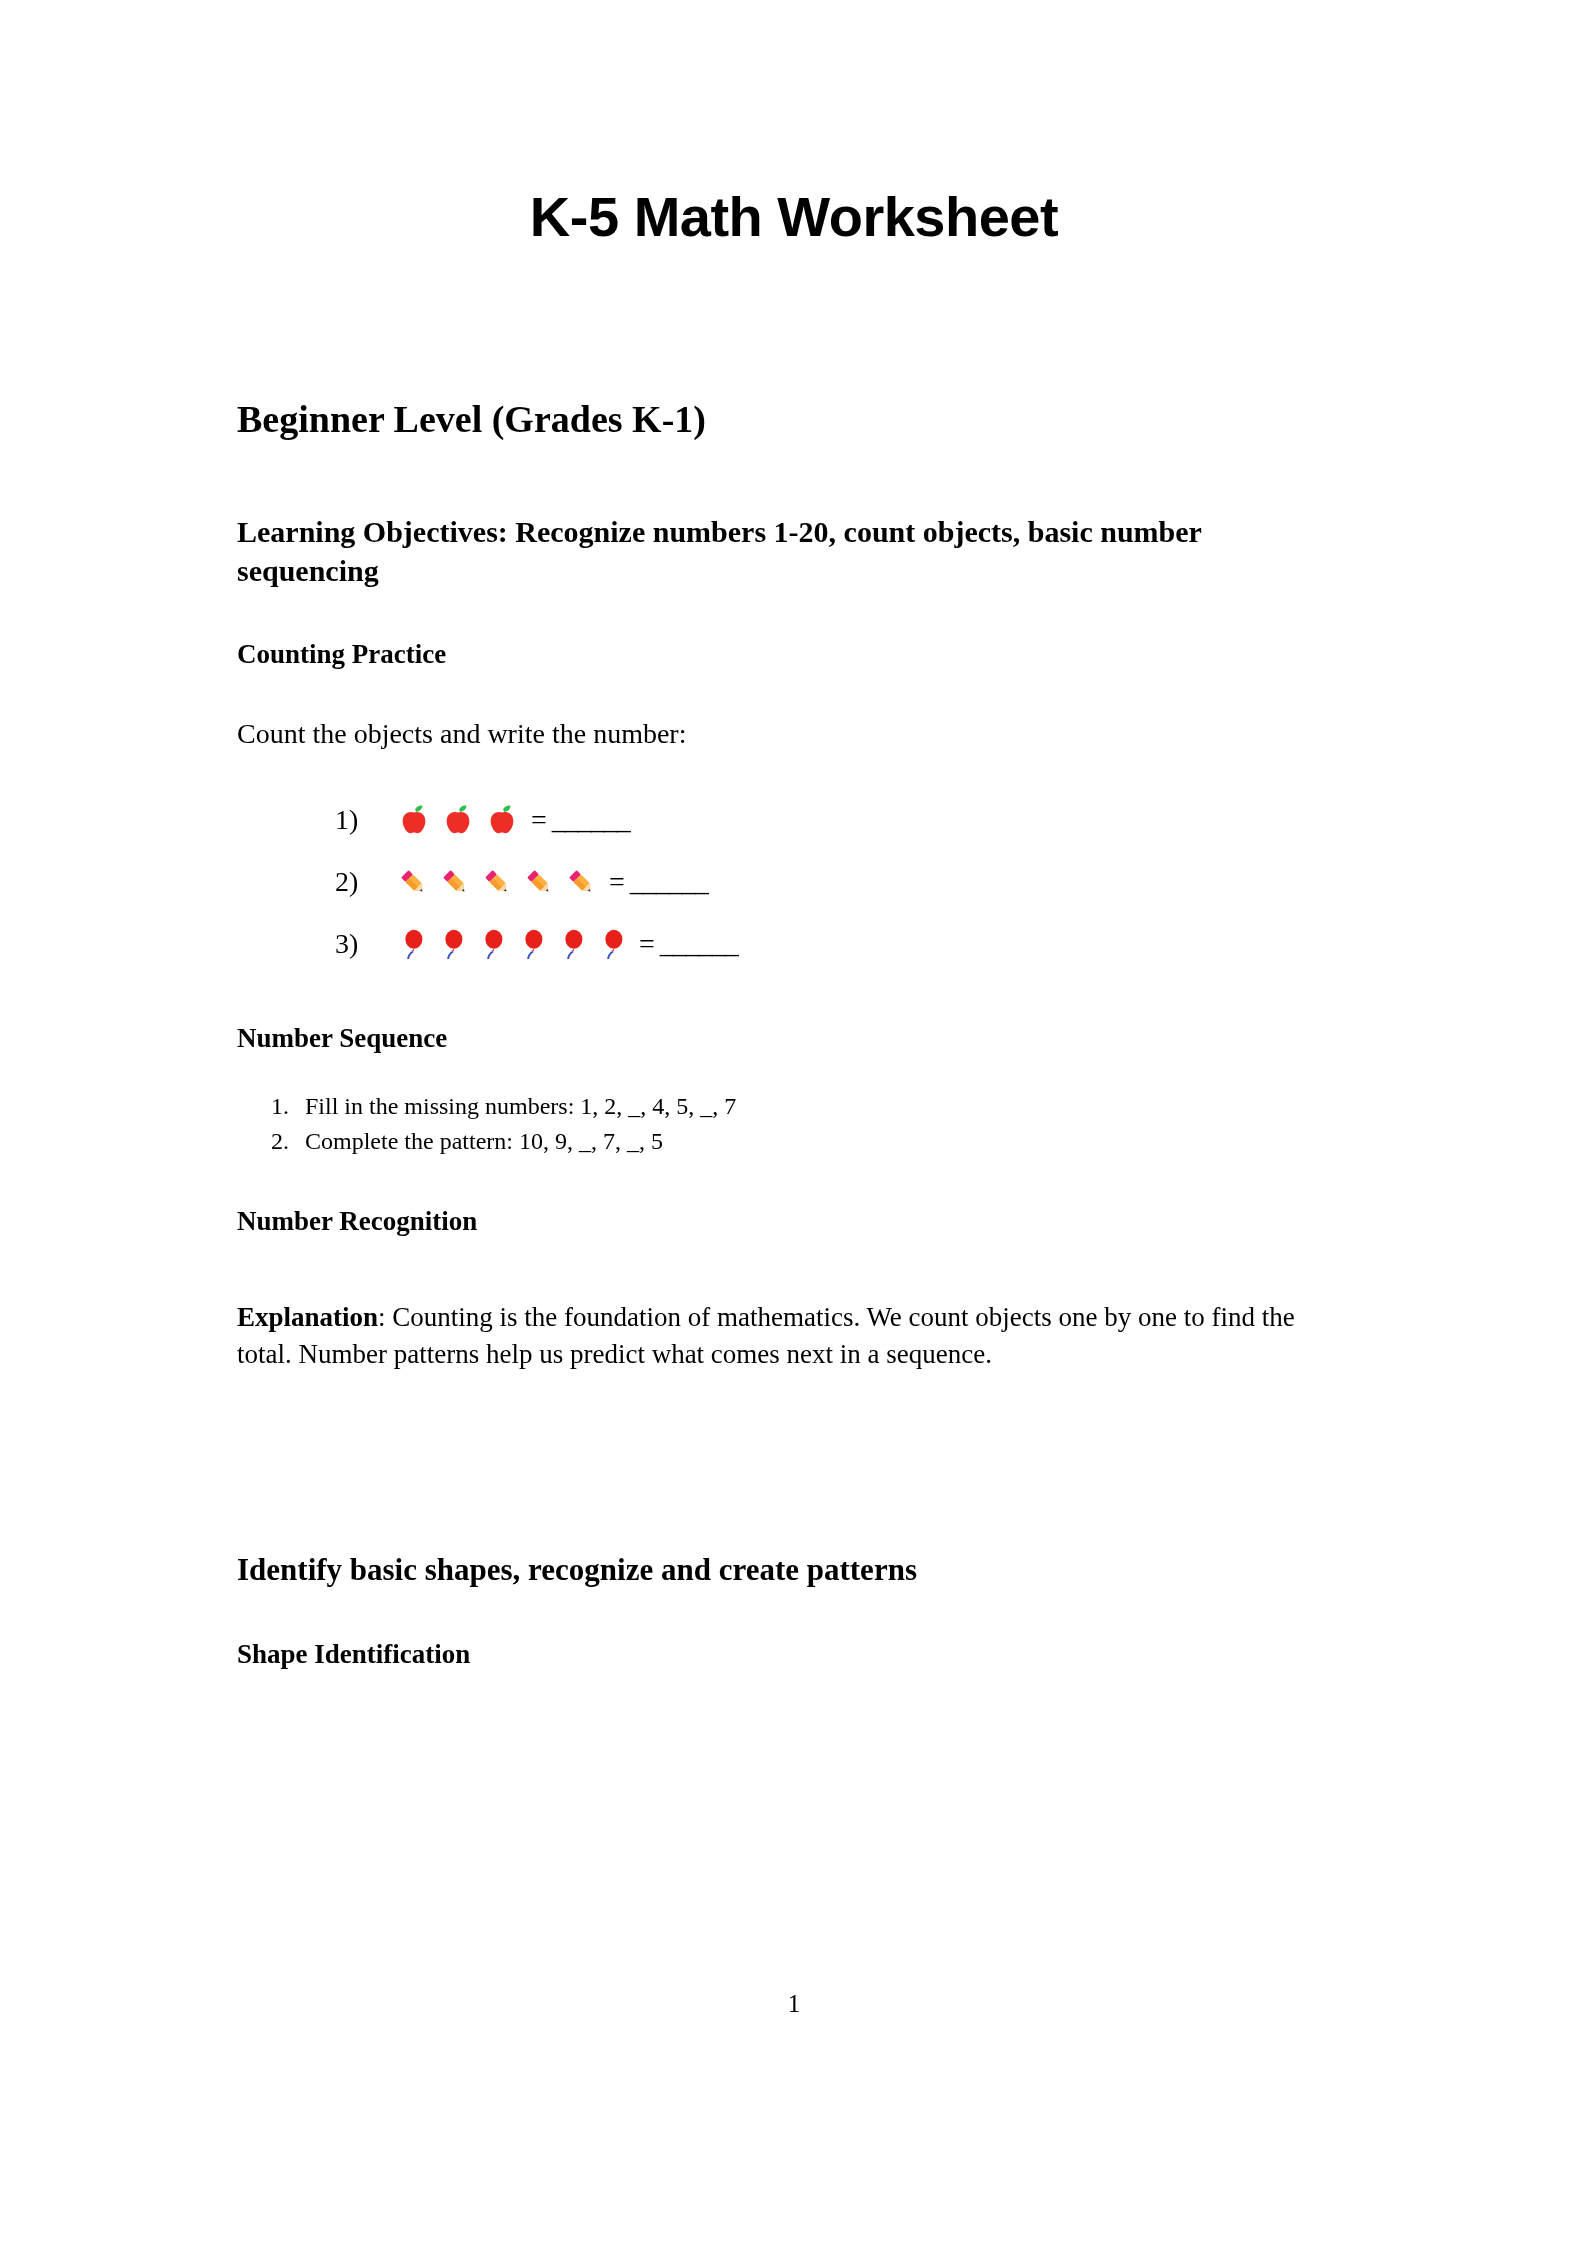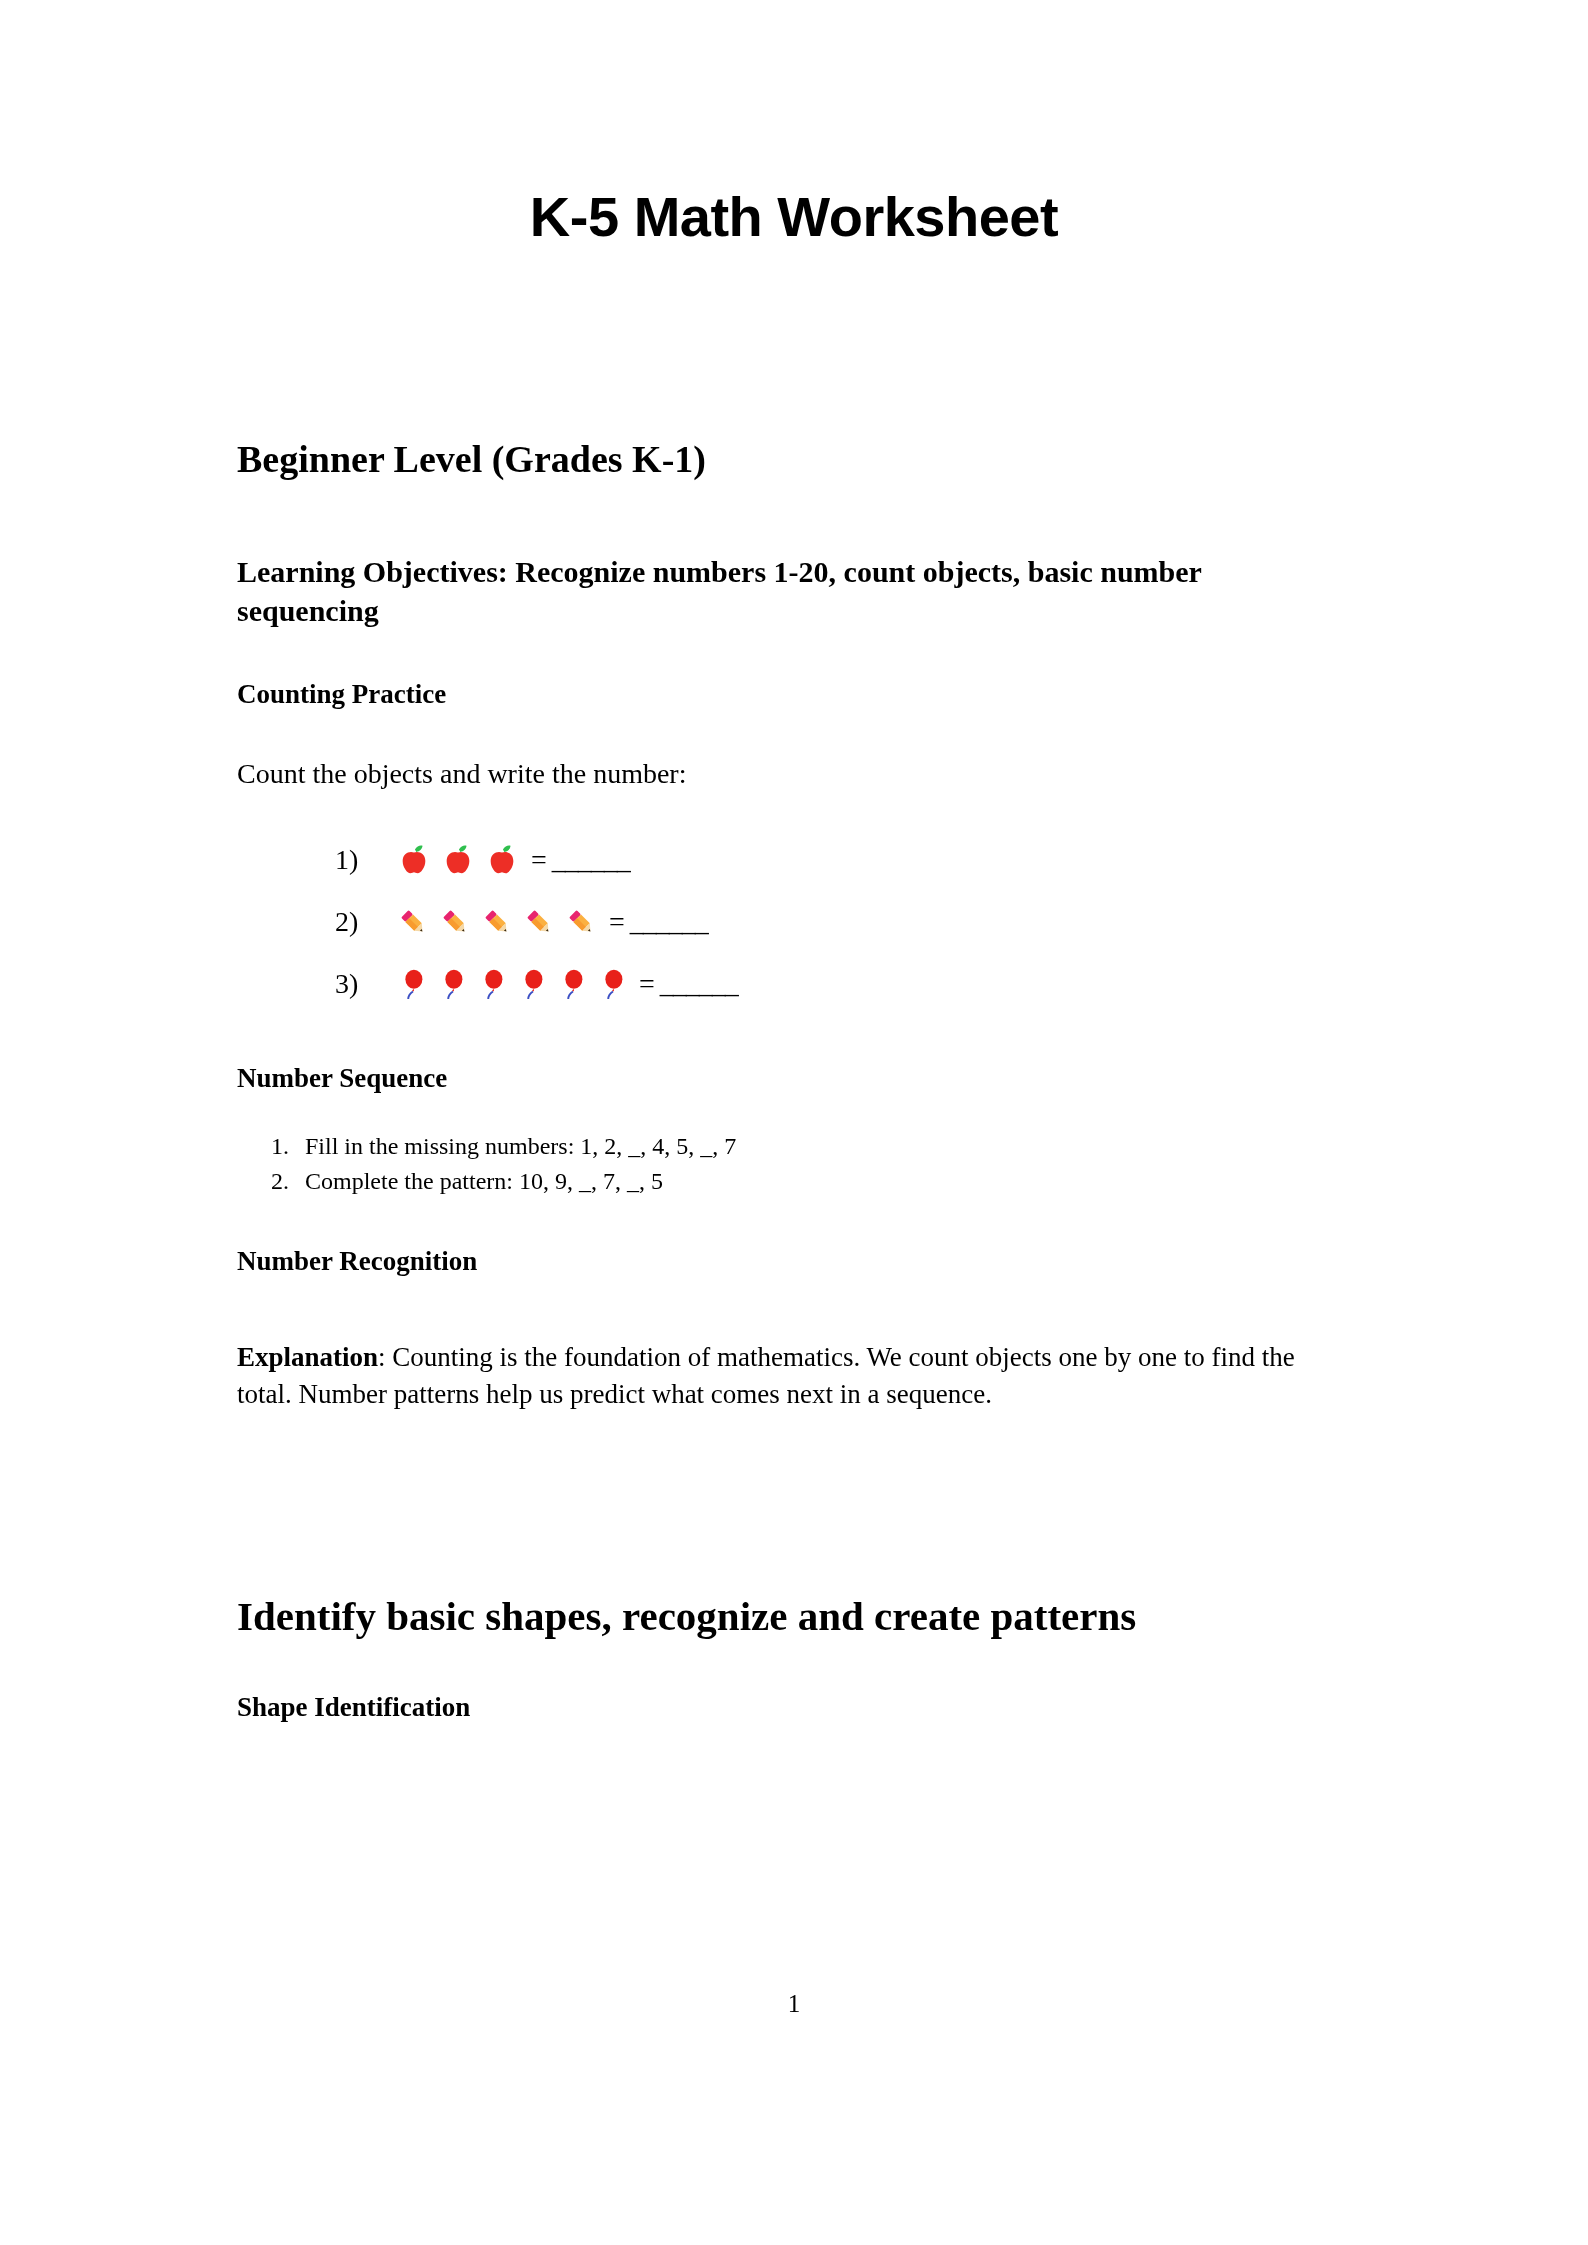--- a/index.html
+++ b/index.html
@@ -59,21 +59,21 @@
     width: 150px;
     border-bottom: 3px solid #000;
     margin-left: 10px;
     vertical-align: 2px;
   }
 
   
   .content {
     position: absolute;
     left: 237px;
-    top: 436px;
+    top: 396px;
     width: 1120px;
   }
 
   h2.level-heading {
     font-family: "Liberation Serif", "DejaVu Serif", serif;
     font-weight: bold;
     font-size: 38px;
     margin: 0 0 0 0;
     line-height: 1.25;
   }
@@ -147,21 +147,21 @@
     line-height: 1.38;
     margin-top: 60px;
     max-width: 1110px;
   }
   .explanation b { font-weight: bold; }
 
   .section-gap { height: 150px; }
 
   h2.section-heading {
     font-weight: bold;
-    font-size: 41px;
+    font-size: 31px;
     margin: 0;
     line-height: 1.3;
   }
 
   
   .page-number {
     position: absolute;
     left: 0;
     top: 1990px;
     width: 1588px;

